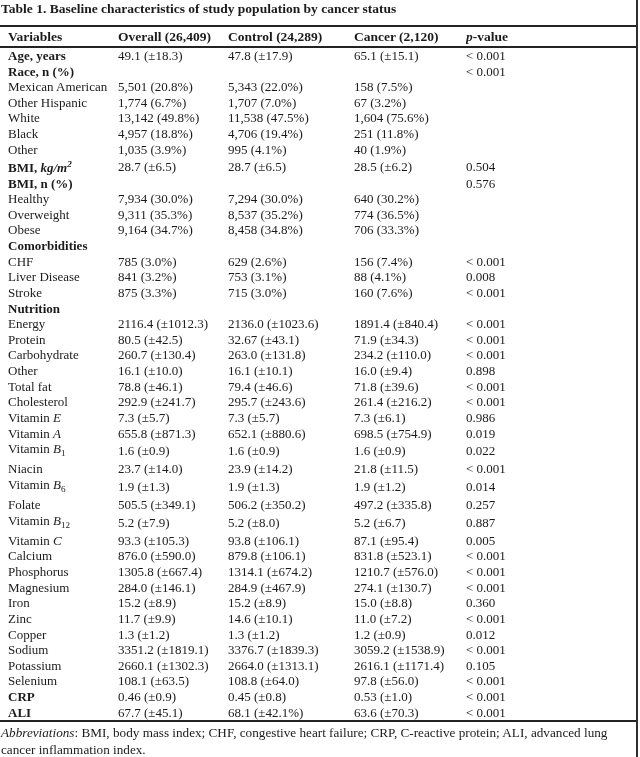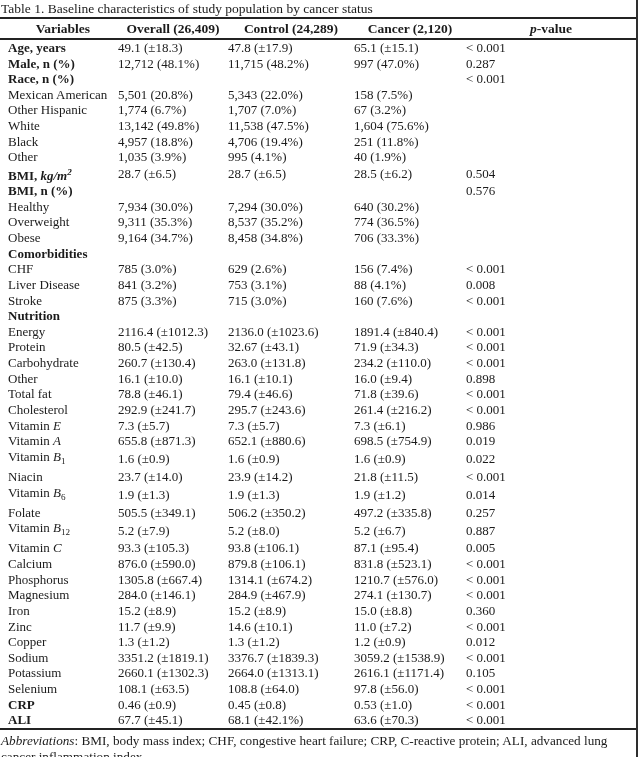--- a/index.html
+++ b/index.html
@@ -6,36 +6,36 @@
   html, body {
     width: 640px; height: 757px;
     background: #ffffff;
     color: #1b1b1b;
     font-family: "Liberation Serif", serif;
     overflow: hidden;
     position: relative;
   }
   .page { position: relative; width: 640px; height: 757px; }
   .title {
-    font-weight: normal;
+    font-weight: bold;
     font-size: 13.5px;
     line-height: 15px;
-    padding: 1px 0 0 1px;
+    padding: 1px 0 8px 1px;
     white-space: nowrap;
   }
   table.main {
     border-collapse: collapse;
     table-layout: fixed;
     width: 636px;
     border-top: 2px solid #232323;
     border-bottom: 2px solid #232323;
     margin-top: 1px;
   }
   thead th {
-    text-align: center;
+    text-align: left;
     font-size: 13.5px;
     font-weight: bold;
     height: 21px;
     vertical-align: middle;
     border-bottom: 2px solid #232323;
     white-space: nowrap;
     overflow: hidden;
   }
   tbody td {
     font-size: 13px;
@@ -91,27 +91,20 @@
     </thead>
     <tbody>
         <tr class="bold">
           <td><span>Age, years</span></td>
           <td>49.1 (±18.3)</td>
           <td>47.8 (±17.9)</td>
           <td>65.1 (±15.1)</td>
           <td>&lt; 0.001</td>
         </tr>
         <tr class="bold">
-          <td><span>Male, n (%)</span></td>
-          <td>12,712 (48.1%)</td>
-          <td>11,715 (48.2%)</td>
-          <td>997 (47.0%)</td>
-          <td>0.287</td>
-        </tr>
-        <tr class="bold">
           <td><span>Race, n (%)</span></td>
           <td></td>
           <td></td>
           <td></td>
           <td>&lt; 0.001</td>
         </tr>
         <tr>
           <td><span>Mexican American</span></td>
           <td>5,501 (20.8%)</td>
           <td>5,343 (22.0%)</td>

